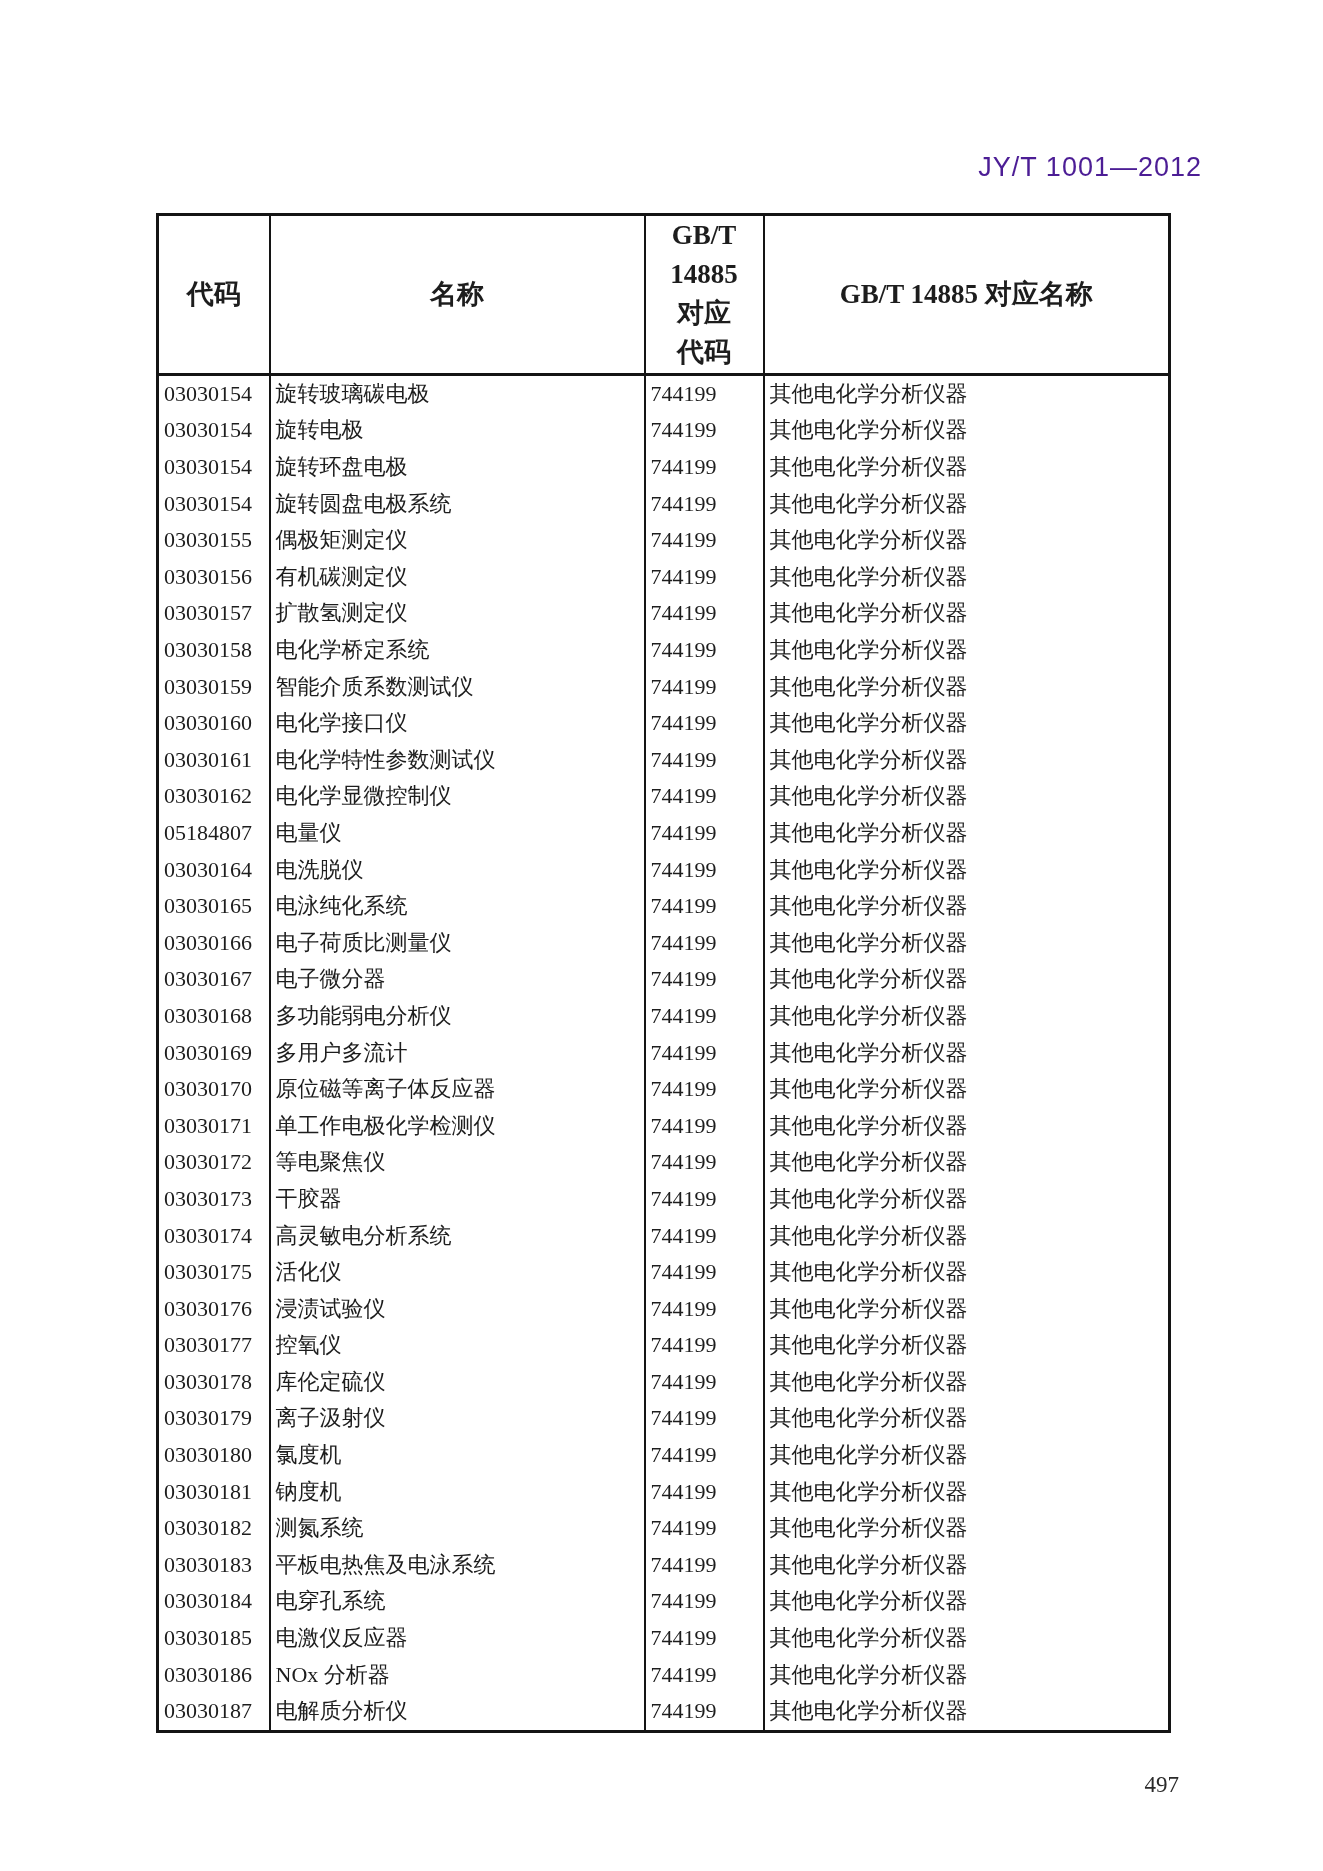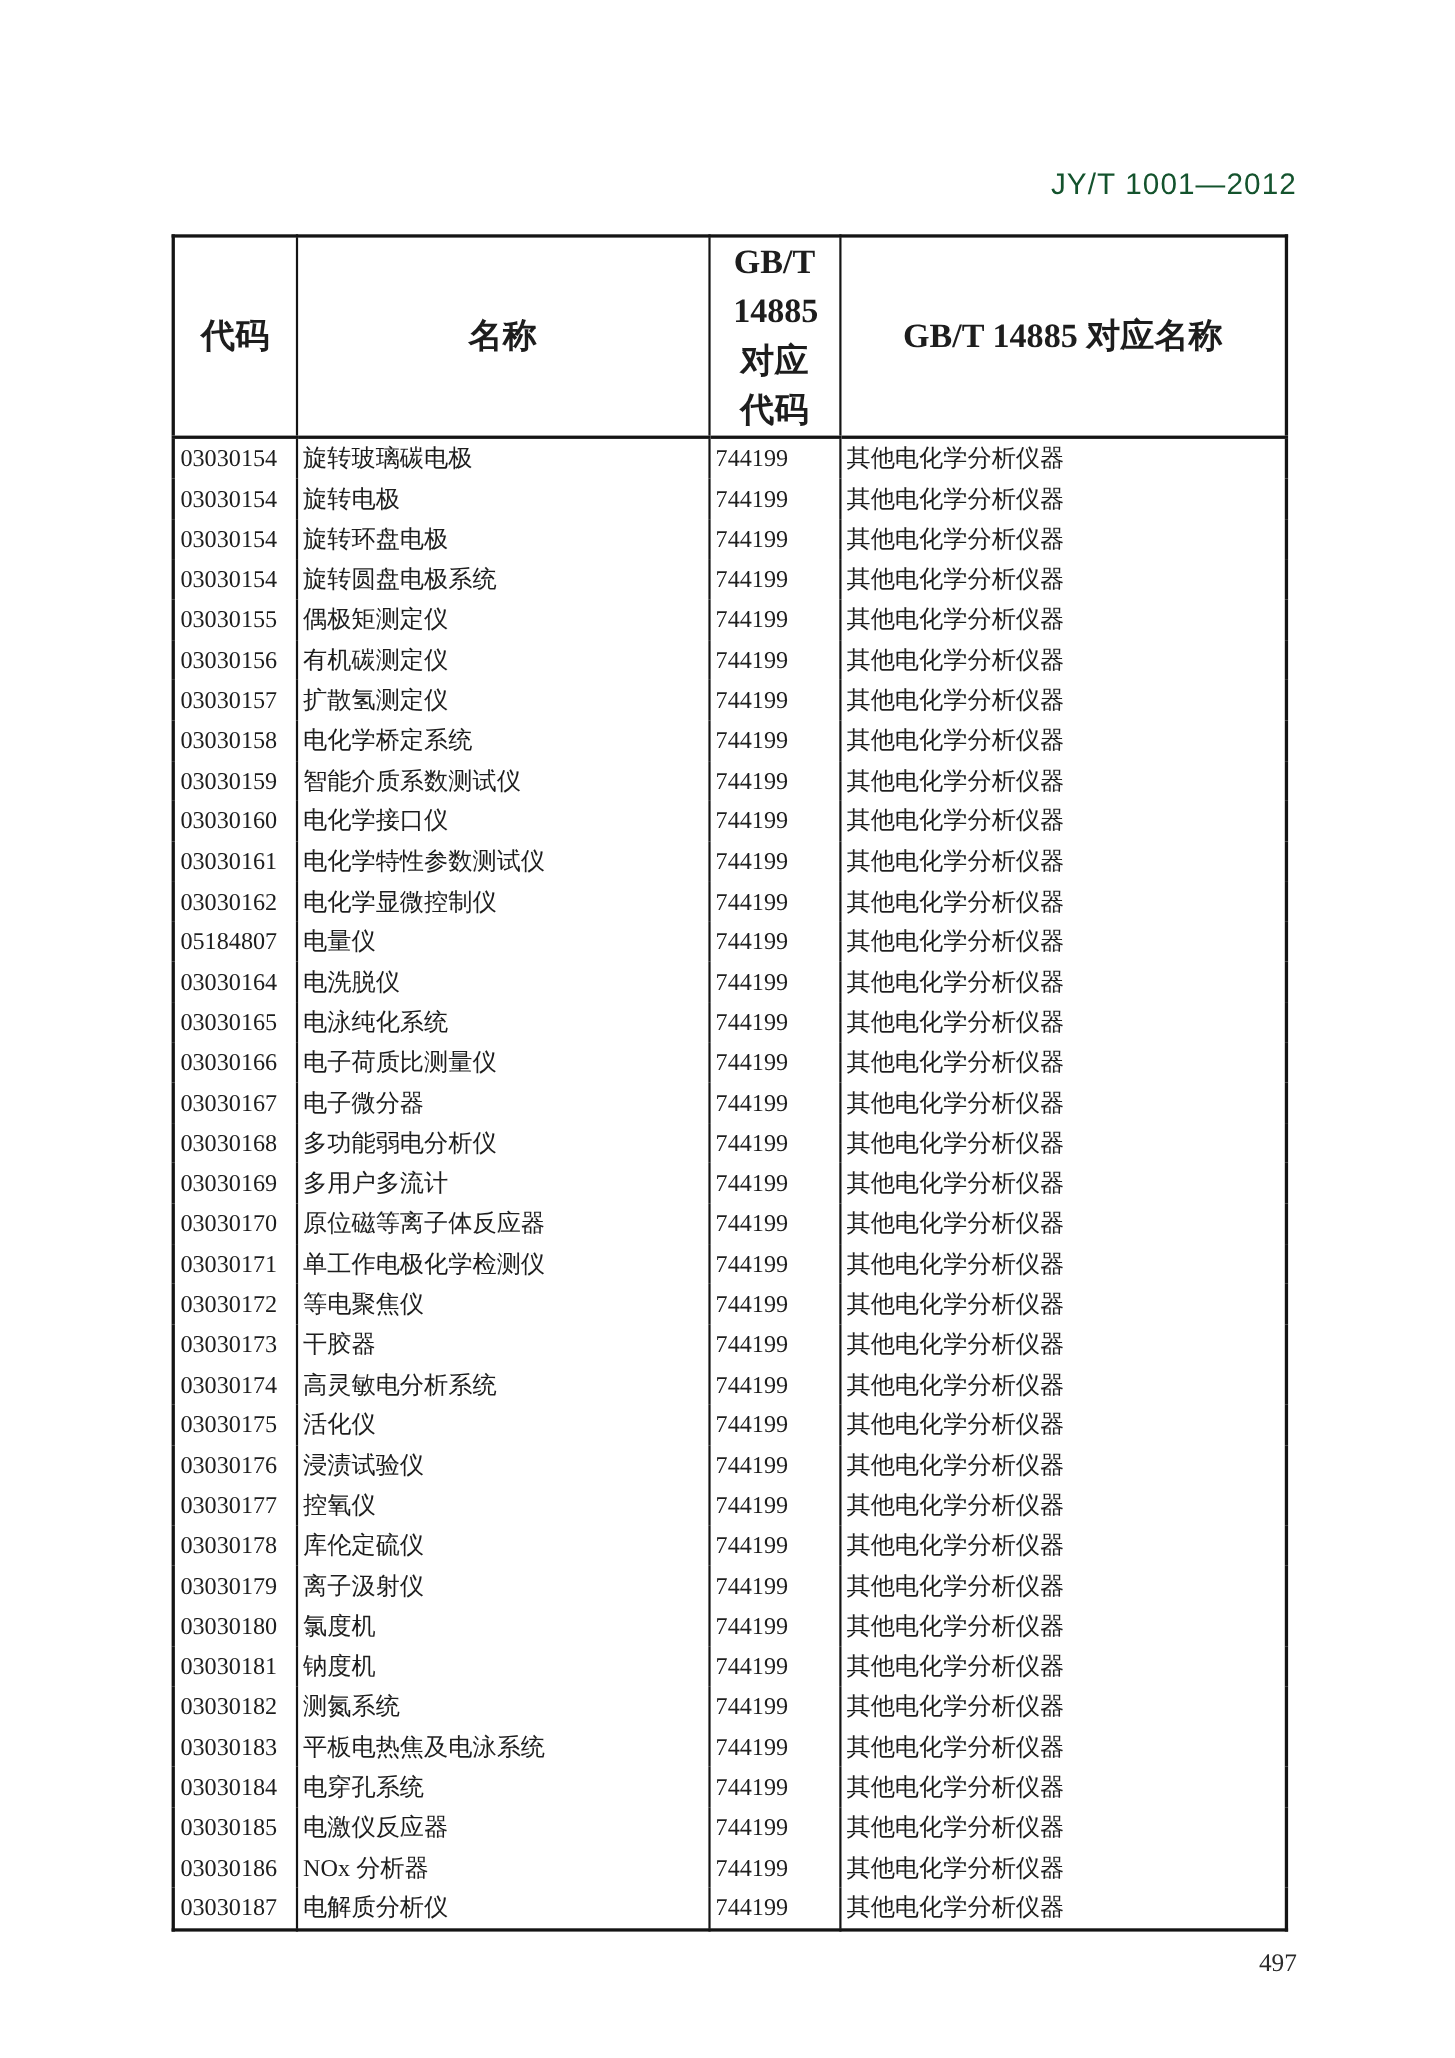--- a/index.html
+++ b/index.html
@@ -11,47 +11,47 @@
     height: 1871px;
     background: #ffffff;
     position: relative;
     font-family: "Liberation Serif", "DejaVu Serif", serif;
     color: #1d1d1d;
     overflow: hidden;
   }
   .doc-header {
     position: absolute;
     top: 152px;
-    right: 144px;
+    right: 121px;
     font-family: "Liberation Sans", "DejaVu Sans", sans-serif;
     font-size: 27px;
     font-weight: 500;
     letter-spacing: 1px;
-    color: #14532d;
+    color: #4c1d95;
     white-space: nowrap;
   }
   table.main-table {
     position: absolute;
     top: 213px;
     left: 156px;
     width: 1012px;
     border-collapse: collapse;
     table-layout: fixed;
     border: 3px solid #141414;
   }
   .main-table col.c1 { width: 112px; }
   .main-table col.c2 { width: 375px; }
   .main-table col.c3 { width: 119px; }
   .main-table col.c4 { width: 406px; }
   .main-table th {
     border-left: 2px solid #141414;
     border-right: 2px solid #141414;
     border-bottom: 3px solid #141414;
     height: 70px;
-    font-size: 31px;
+    font-size: 27px;
     font-weight: bold;
     text-align: center;
     vertical-align: middle;
     padding: 0 21px;
     line-height: 1.45;
     color: #1d1d1d;
   }
   .main-table td {
     border-left: 2px solid #141414;
     border-right: 2px solid #141414;

